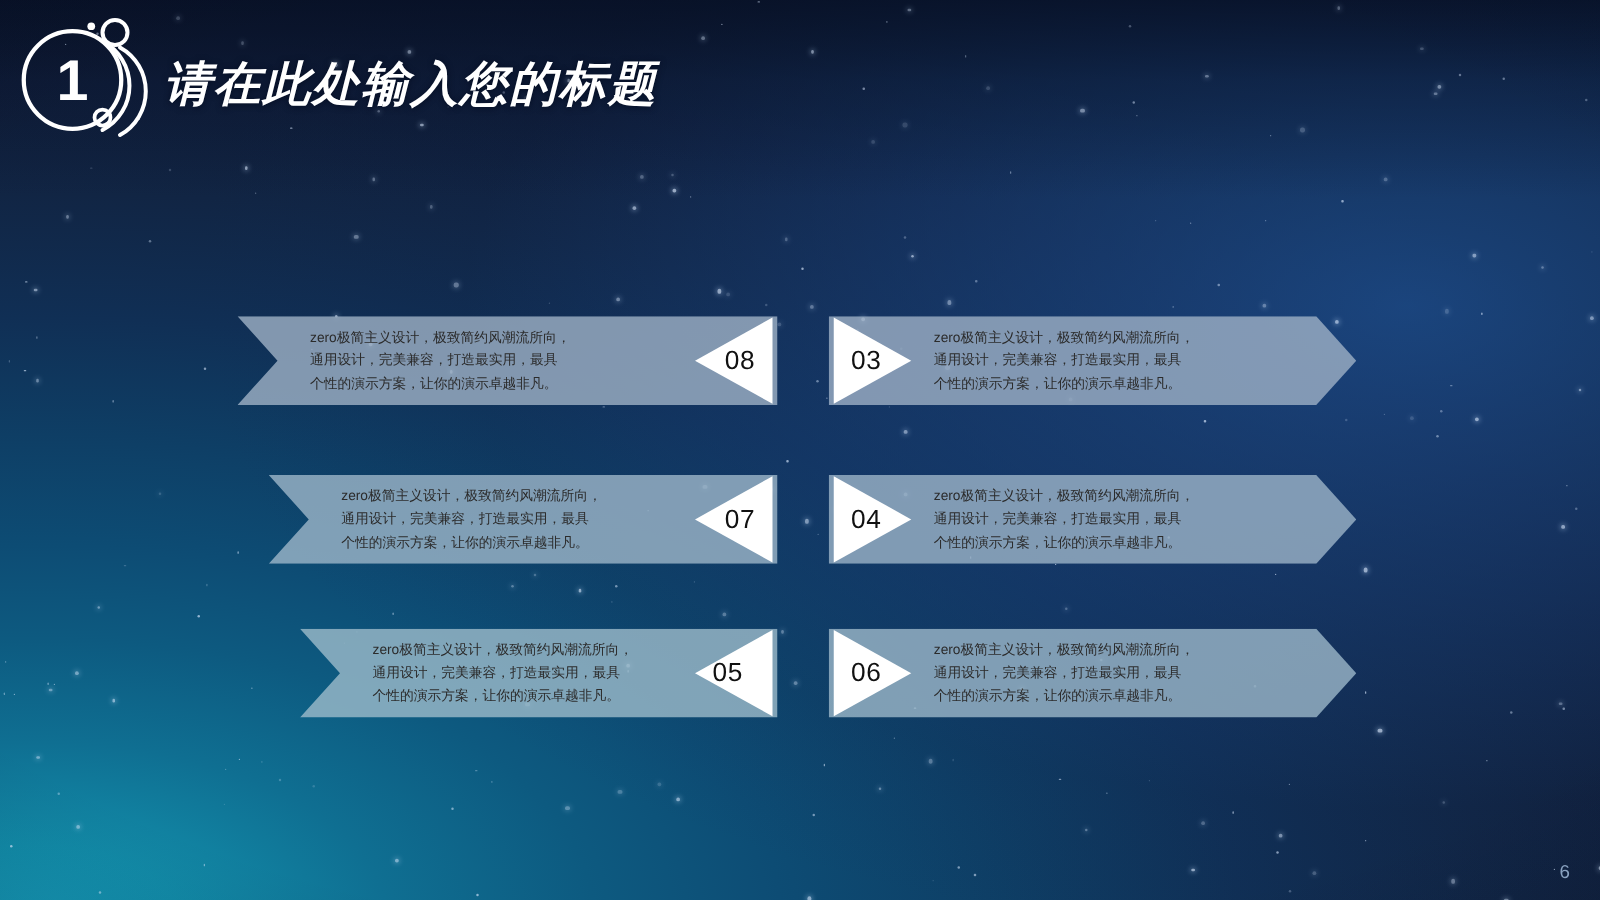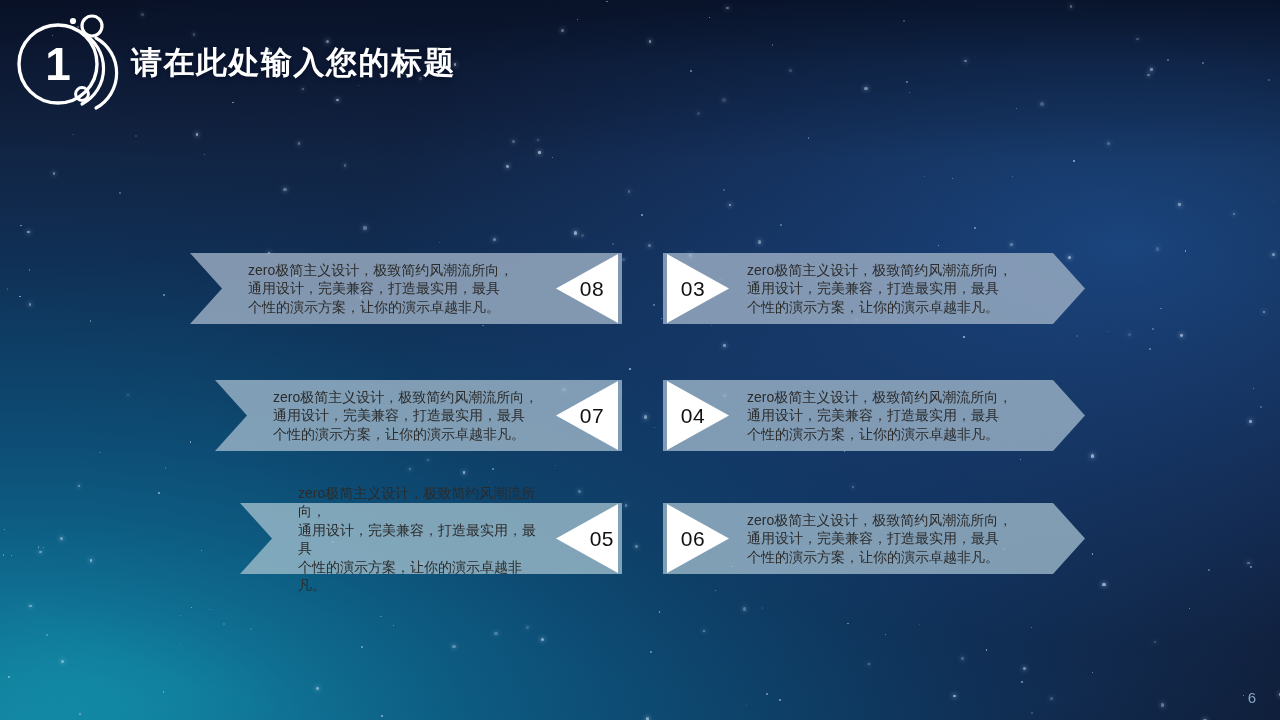--- a/index.html
+++ b/index.html
@@ -33,31 +33,32 @@
   #stars i{
     position:absolute;display:block;border-radius:50%;
     background:#dbeaff;
   }
 
   
   #header{position:absolute;left:0;top:0;width:1280px;height:120px;}
   #badge{position:absolute;left:12px;top:8px;width:112px;height:104px;}
   #title{
     position:absolute;left:131px;top:42px;
-    font-size:31px;font-weight:bold;color:#ffffff;letter-spacing:1.5px;
+    font-size:38px;font-weight:bold;color:#ffffff;letter-spacing:1.5px;
     text-shadow:0 1px 5px rgba(3,10,28,.75);
     white-space:nowrap;
+    font-style:italic;
   }
 
   
   .banner{position:absolute;height:71px;}
   .banner .shape{position:absolute;inset:0;}
   .banner .txt{
     position:absolute;top:50%;transform:translateY(-50%);
-    font-size:14px;line-height:18.5px;color:#2b2b2b;
+    font-size:11px;line-height:18.5px;color:#2b2b2b;
     white-space:pre-line;
   }
   .banner .num{
     position:absolute;top:50%;transform:translateY(-50%);
     font-size:21px;color:#111111;letter-spacing:.5px;
     font-family:"Liberation Sans","DejaVu Sans",sans-serif;
   }
   .banner.left  .txt{left:64px;text-align:left;}
   .banner.right .txt{left:82px;text-align:left;}
 
@@ -361,21 +362,21 @@
         <div class="num" style="left: 8px; width: 44px; text-align: center;">04</div>
         <div class="txt" style="left: 84px; width: 300px;">zero极简主义设计，极致简约风潮流所向，
 通用设计，完美兼容，打造最实用，最具
 个性的演示方案，让你的演示卓越非凡。</div>
       </div>
       <div class="banner left" style="left: 240px; top: 503px; width: 382px;">
         <svg width="382" height="71" viewBox="0 0 382 71" class="shape">
           <path d="M 0 0 L 382 0 L 382 71 L 0 71 L 32 35.5 Z" fill="#9dbccb" fill-opacity="0.80"></path>
           <path d="M 378 1 L 316 35.5 L 378 70 Z" fill="#ffffff"></path>
         </svg>
-        <div class="num" style="left: 330px; width: 44px; text-align: right;">05</div>
+        <div class="num" style="left: 330px; width: 44px; text-align: left;">05</div>
         <div class="txt" style="left: 58px; width: 248px;">zero极简主义设计，极致简约风潮流所向，
 通用设计，完美兼容，打造最实用，最具
 个性的演示方案，让你的演示卓越非凡。</div>
       </div>
       <div class="banner right" style="left: 663px; top: 503px; width: 422px;">
         <svg width="422" height="71" viewBox="0 0 422 71" class="shape">
           <path d="M 0 0 L 390 0 L 422 35.5 L 390 71 L 0 71 Z" fill="#9cb8c9" fill-opacity="0.80"></path>
           <path d="M 4 1 L 66 35.5 L 4 70 Z" fill="#ffffff"></path>
         </svg>
         <div class="num" style="left: 8px; width: 44px; text-align: center;">06</div>

